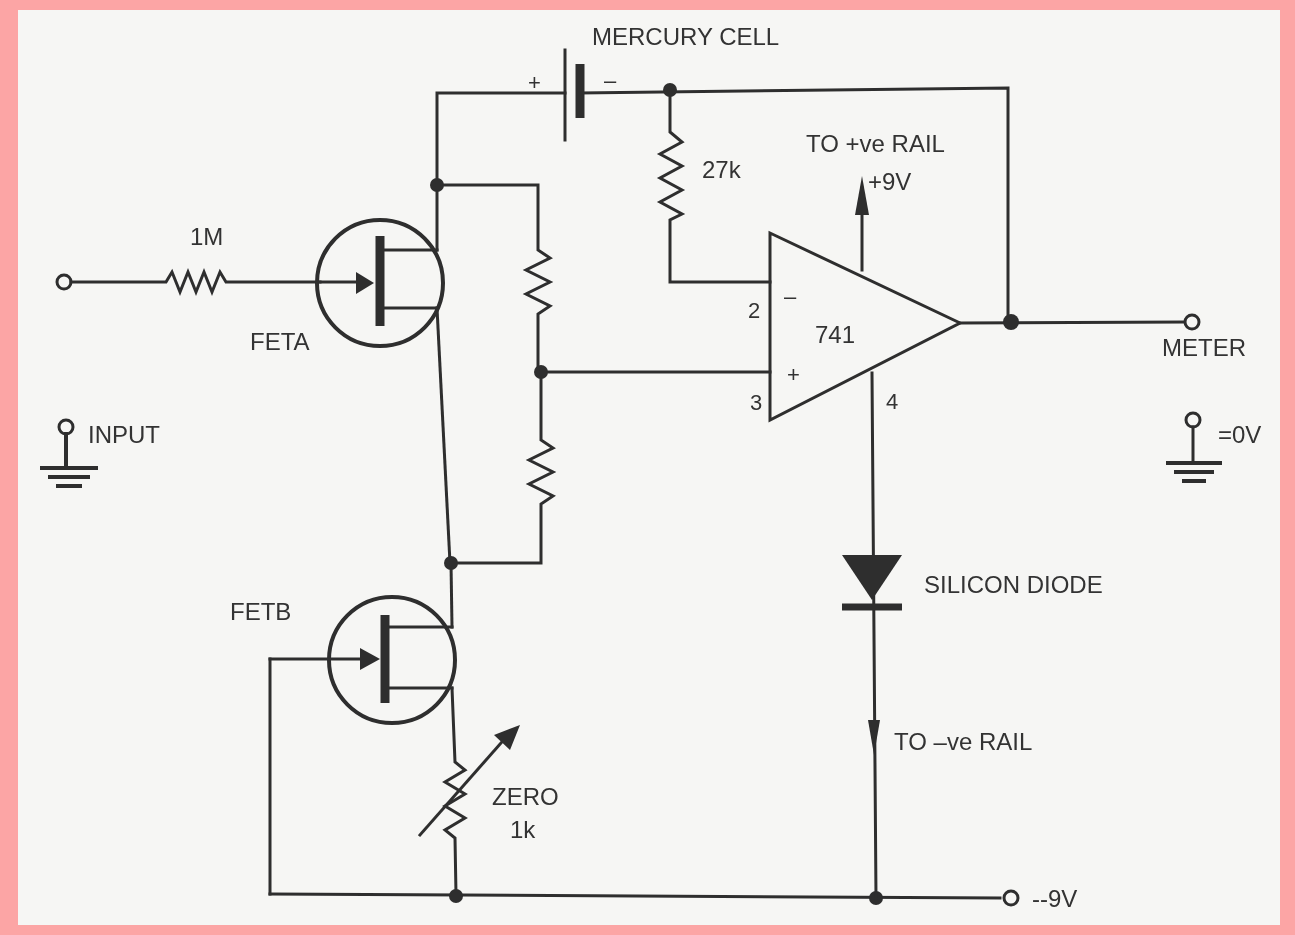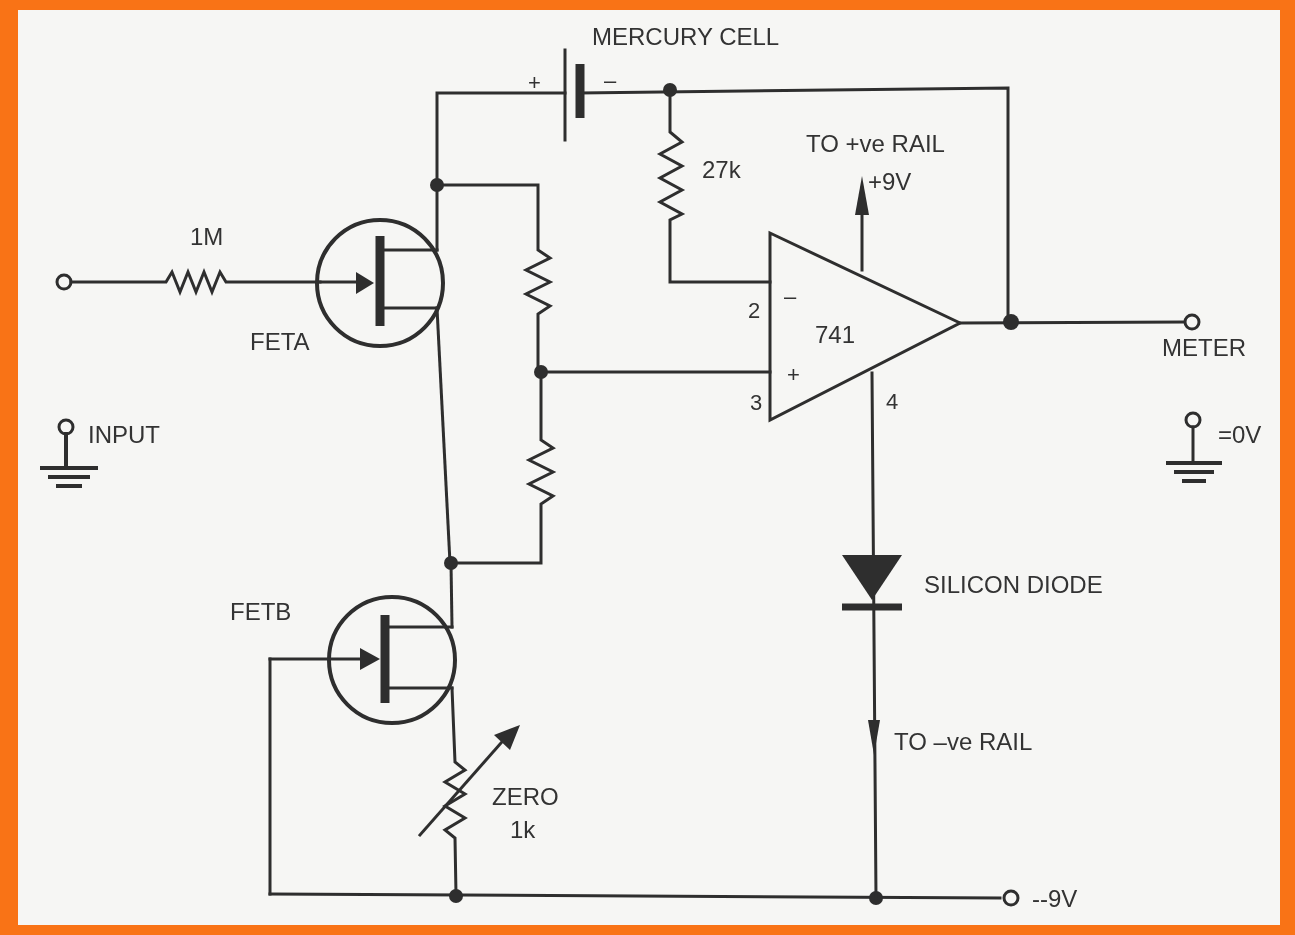--- a/index.html
+++ b/index.html
@@ -1,17 +1,17 @@
 <!DOCTYPE html>
 <html><head>
   <meta charset="utf-8">
   <style>
     html, body { margin: 0; padding: 0; background: #ffffff; }
     body { width: 1295px; height: 935px; overflow: hidden; }
-    #canvas { position: relative; width: 1295px; height: 935px; background: #f97316; }
+    #canvas { position: relative; width: 1295px; height: 935px; background: #fca5a5; }
     .paper { position: absolute; left: 18px; top: 10px; width: 1262px; height: 915px; background: #f6f6f4; }
     svg { position: absolute; left: 0; top: 0; }
     .wire { stroke: #2e2e2e; stroke-width: 3; fill: none; stroke-linecap: square; }
     .thick { stroke: #2e2e2e; stroke-width: 9; fill: none; }
     .dot { fill: #2e2e2e; }
     .term { fill: #f6f6f4; stroke: #2e2e2e; stroke-width: 3; }
     .lbl { font-family: "Liberation Sans", sans-serif; fill: #333333; font-size: 24px; }
     .pin { font-family: "Liberation Sans", sans-serif; fill: #333333; font-size: 22px; }
     .fill { fill: #2e2e2e; }
   </style>

